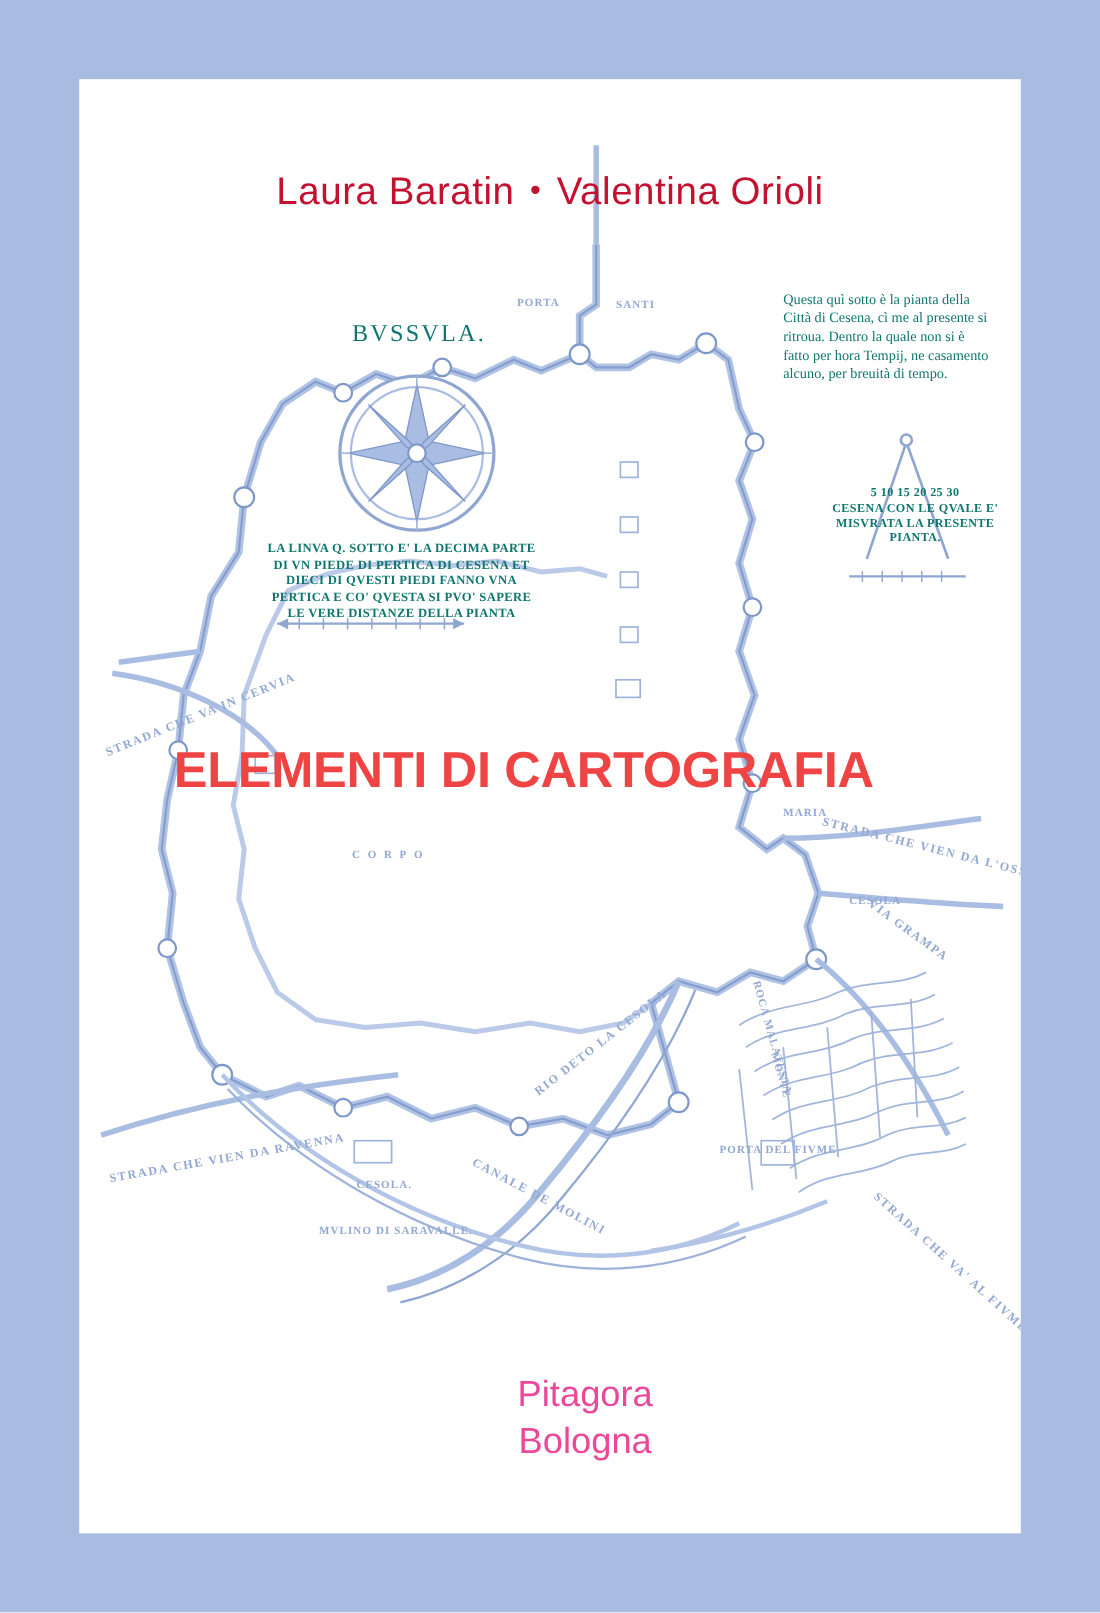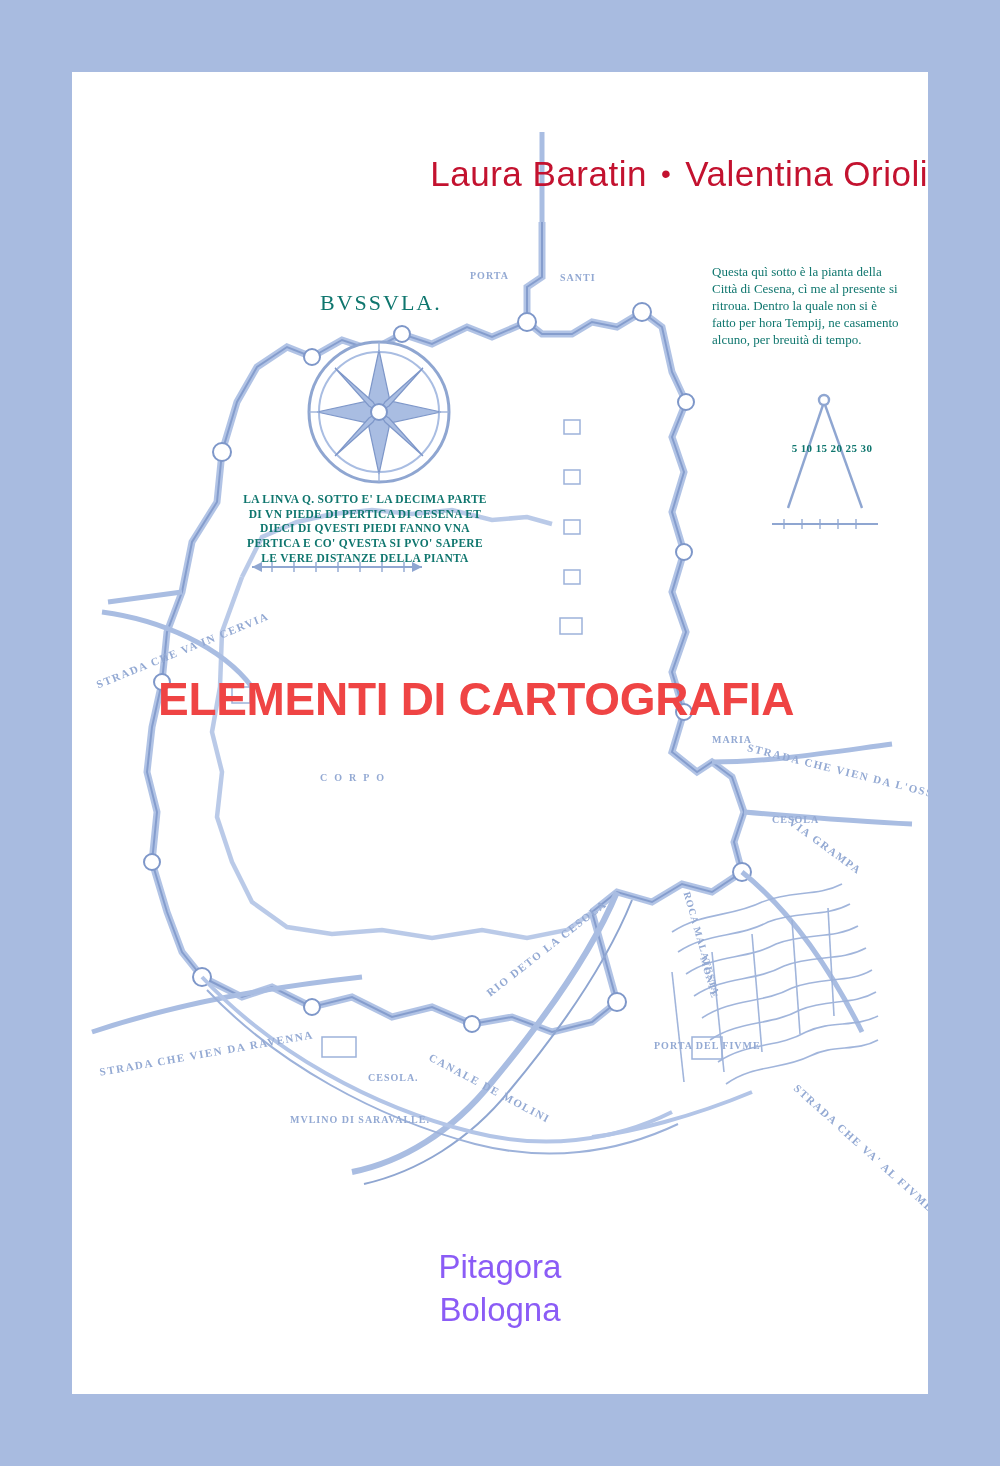--- a/index.html
+++ b/index.html
@@ -45,21 +45,21 @@
     width: 856px;
     height: 1322px;
   }
 
   
   .authors {
     position: absolute;
     top: 82px;
     left: 0;
     width: 856px;
-    text-align: right;
+    text-align: center;
     color: #c3122f;
     font-size: 35px;
     letter-spacing: 0.5px;
     font-weight: 400;
     z-index: 5;
   }
   .authors .sep {
     display: inline-block;
     margin: 0 14px;
     font-size: 28px;
@@ -80,24 +80,25 @@
     text-align: left;
   }
   .title .line { display: block; white-space: nowrap; }
 
   .publisher {
     position: absolute;
     bottom: 62px;
     left: 0;
     width: 856px;
     text-align: center;
-    color: #8b5cf6;
+    color: #ec4899;
     font-size: 33px;
     line-height: 1.32;
     z-index: 5;
+    padding-left: 32px;
   }
   .publisher span { display: block; }
 
   
   .map-text {
     position: absolute;
     color: #0f766e;
     font-family: "Liberation Serif", serif;
     z-index: 3;
     pointer-events: none;
@@ -328,36 +329,37 @@
           </g>
         </g>
       </svg>
     </div>
 
     <div class="map-text bussola-label">BVSSVLA.</div>
     <div class="map-text legend-left">LA LINVA Q. SOTTO E' LA DECIMA PARTE DI VN PIEDE DI PERTICA DI CESENA ET DIECI DI QVESTI PIEDI FANNO VNA PERTICA E CO' QVESTA SI PVO' SAPERE LE VERE DISTANZE DELLA PIANTA</div>
     <div class="map-text note-right">Questa quì sotto è la pianta della Città di Cesena, cì me al presente si ritroua. Dentro la quale non si è fatto per hora Tempij, ne casamento alcuno, per breuità di tempo.</div>
     <div class="map-text scala-block">
       <div>5  10  15  20  25  30</div>
+      <div>CESENA CON LE QVALE E' MISVRATA LA PRESENTE PIANTA.</div>
     </div>
 
     <div class="road-label" style="left:18px; top:572px; transform:rotate(-22deg);">STRADA CHE VA IN CERVIA</div>
     <div class="road-label" style="left:26px; top:975px; transform:rotate(-10deg);">STRADA CHE VIEN DA RAVENNA</div>
     <div class="road-label" style="left:400px; top:870px; transform:rotate(-38deg);">RIO DETO LA CESOLA</div>
     <div class="road-label" style="left:700px; top:1070px; transform:rotate(42deg);">STRADA CHE VA' AL FIVME</div>
     <div class="road-label" style="left:672px; top:700px; transform:rotate(14deg);">STRADA CHE VIEN DA L'OSSERVANZA</div>
     <div class="road-label" style="left:710px; top:768px; transform:rotate(36deg);">VIA GRAMPA</div>
     <div class="road-label" style="left:350px; top:1010px; transform:rotate(28deg);">CANALE DE MOLINI</div>
 
     <div class="small-label" style="left:398px; top:198px;">PORTA</div>
     <div class="small-label" style="left:488px; top:200px;">SANTI</div>
     <div class="small-label" style="left:248px; top:700px; letter-spacing:7px;">CORPO</div>
     <div class="small-label" style="left:640px; top:662px;">MARIA</div>
     <div class="small-label" style="left:700px; top:742px;">CESOLA</div>
-    <div class="small-label" style="left:252px; top:1000px;margin-left:44px;">CESOLA.</div>
+    <div class="small-label" style="left:252px; top:1000px;">CESOLA.</div>
     <div class="small-label" style="left:218px; top:1042px; line-height:1.2;">MVLINO DI SARAVALLE.</div>
     <div class="small-label" style="left:582px; top:968px;">PORTA DEL FIVME</div>
     <div class="small-label" style="left:576px; top:866px; transform:rotate(74deg);">ROCA MALATESTA</div>
     <div class="small-label" style="left:616px; top:900px; transform:rotate(74deg);">MONTE</div>
 
     <div class="authors">
       <span>Laura Baratin</span><span class="sep">•</span><span>Valentina Orioli</span>
     </div>
 
     <div class="title">

